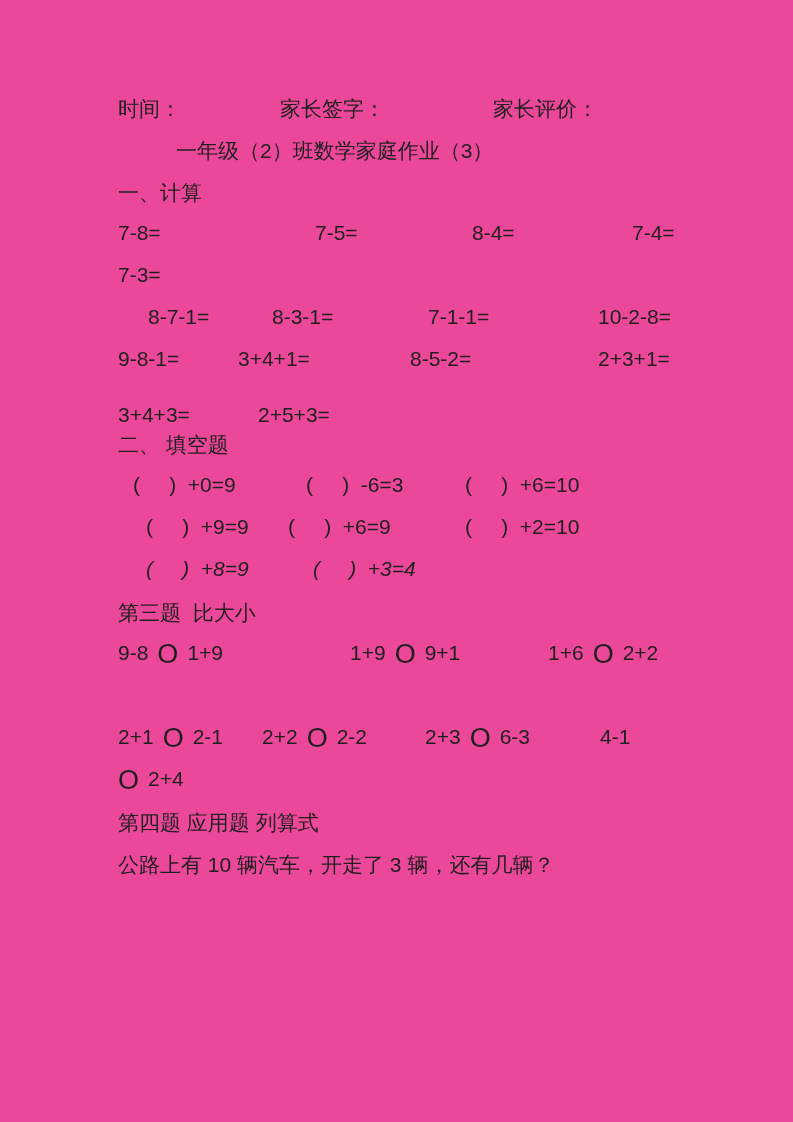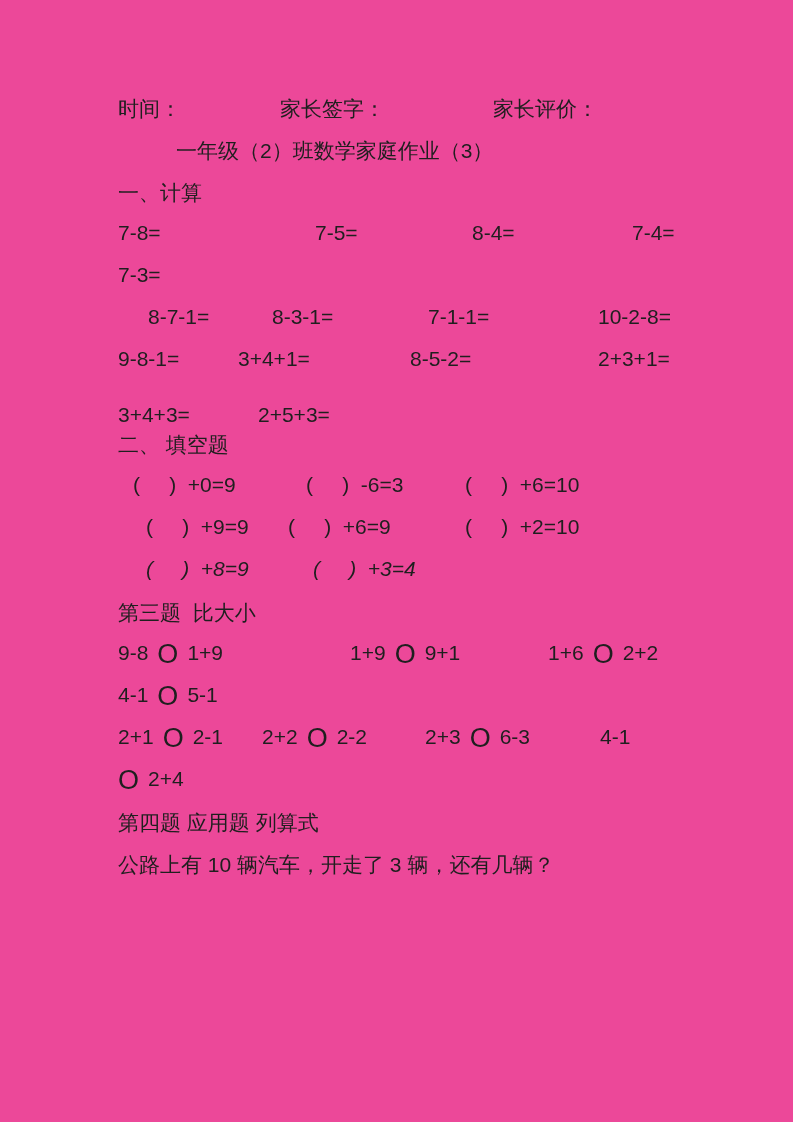--- a/index.html
+++ b/index.html
@@ -158,23 +158,20 @@
   <div class="line" id="r-h3">
     <span class="c">第三题  比大小</span>
   </div>
 
   <div class="line" id="r-m1">
     <span class="c cmp"><span class="l">9-8</span><span class="o">O</span><span class="r">1+9</span></span>
     <span class="c cmp"><span class="l">1+9</span><span class="o">O</span><span class="r">9+1</span></span>
     <span class="c cmp"><span class="l">1+6</span><span class="o">O</span><span class="r">2+2</span></span>
   </div>
 
-  <div class="line" id="r-m2">
-    <span class="c cmp"><span class="l">4-1</span><span class="o">O</span><span class="r">5-1</span></span>
-  </div>
 
   <div class="line" id="r-m3">
     <span class="c cmp"><span class="l">2+1</span><span class="o">O</span><span class="r">2-1</span></span>
     <span class="c cmp"><span class="l">2+2</span><span class="o">O</span><span class="r">2-2</span></span>
     <span class="c cmp"><span class="l">2+3</span><span class="o">O</span><span class="r">6-3</span></span>
     <span class="c cmp"><span class="l">4-1</span><span class="o"></span><span class="r"></span></span>
   </div>
 
   <div class="line" id="r-m4">
     <span class="c cmp"><span class="l"></span><span class="o">O</span><span class="r">2+4</span></span>

